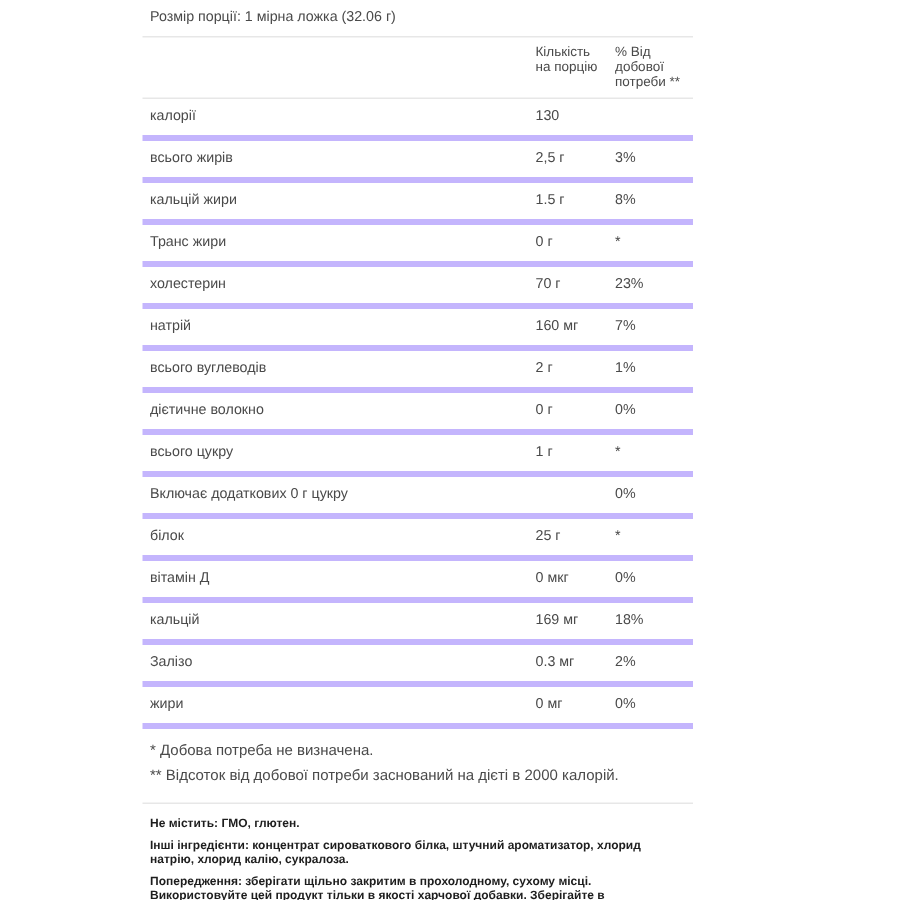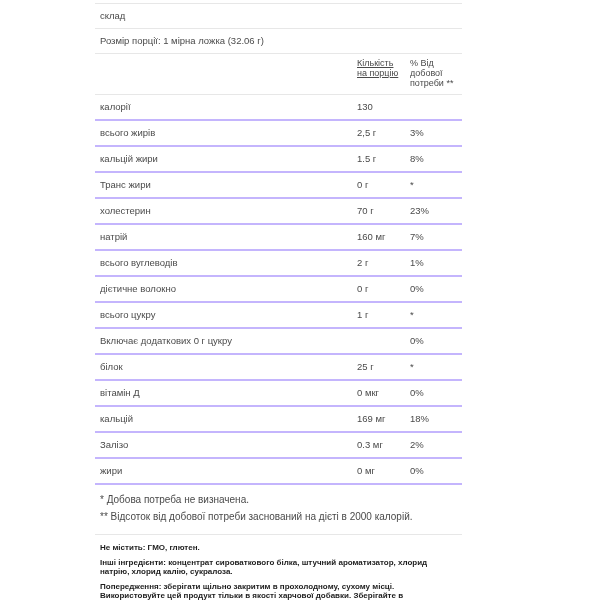--- a/index.html
+++ b/index.html
@@ -27,29 +27,29 @@
     display: grid;
     grid-template-columns: 262px 53px 1fr;
     padding: 4px 0 6px;
     border-bottom: 1px solid #e7e7e7;
   }
   .thead .cell {
     font-size: 9px;
     line-height: 10px;
     color: #4a4a4a;
   }
-  .thead .amount { max-width: 48px; text-decoration: underline; }
+  .thead .amount { max-width: 48px; }
   .thead .dv { max-width: 46px; }
   .row {
     display: grid;
     grid-template-columns: 262px 53px 1fr;
     padding: 7px 0;
     font-size: 9.5px;
     line-height: 10px;
-    border-bottom: 2px solid #c4b5fd;
+    border-bottom: 4px solid #c4b5fd;
   }
   .row .label { padding-left: 5px; }
   .footnotes {
     padding: 10px 5px 12px;
     font-size: 10px;
     line-height: 10px;
     border-bottom: 1px solid #e7e7e7;
   }
   .footnotes .fn + .fn { margin-top: 7px; }
   .paragraphs {
@@ -59,23 +59,20 @@
     line-height: 9.5px;
     color: #1d1d1d;
   }
   .paragraphs p { margin: 0 0 5px; }
 </style>
 </head>
 <body>
 
 <div class="content">
 
-  <div class="info-row divider-top">
-    <span>склад</span>
-  </div>
 
   <div class="info-row">
     <span>Розмір порції: 1 мірна ложка (32.06 г)</span>
   </div>
 
 
   <div class="thead">
     <span class="cell"></span>
     <span class="cell amount">Кількість на порцію</span>
     <span class="cell dv">% Від добової потреби **</span>

